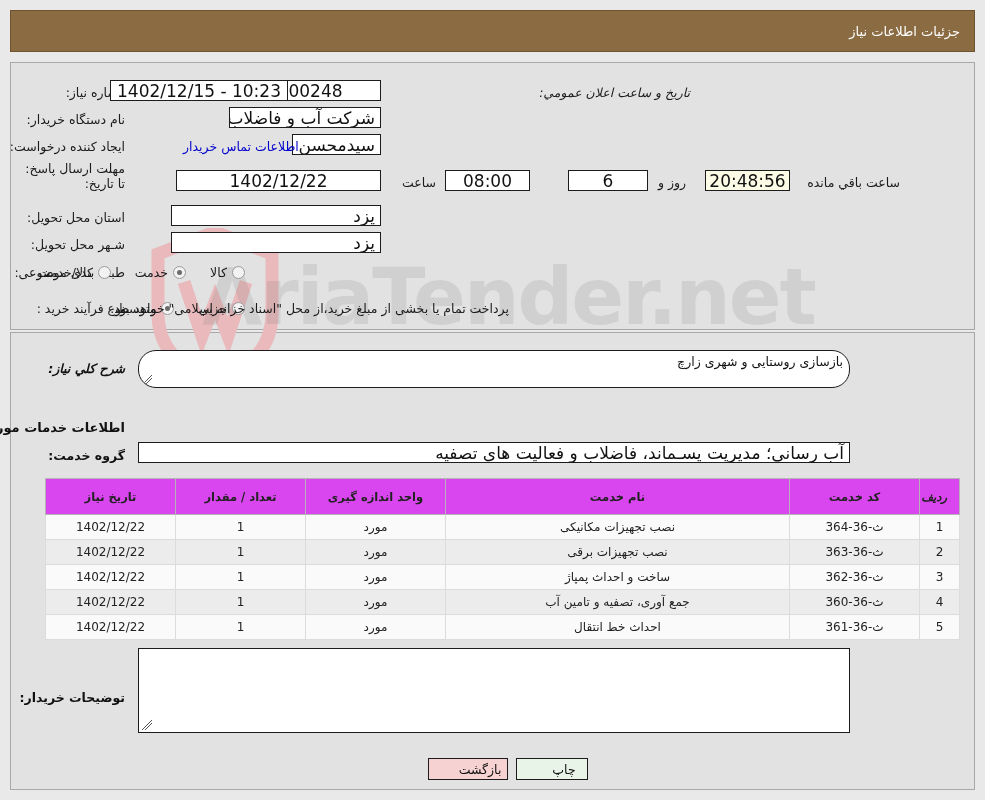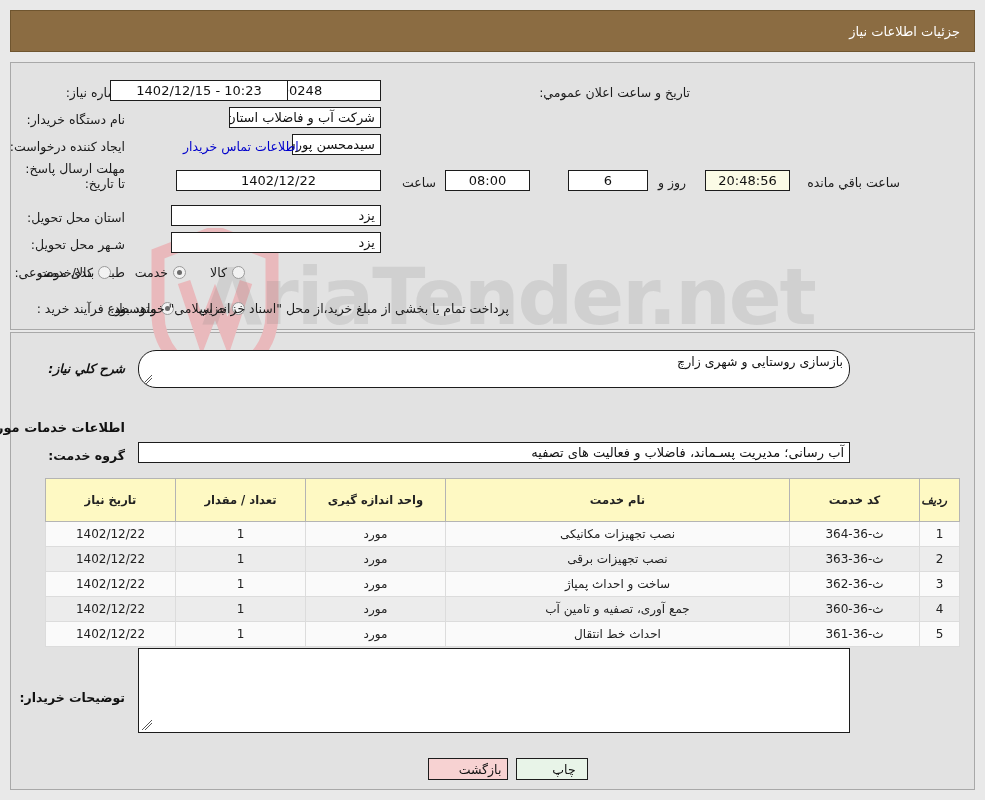--- a/index.html
+++ b/index.html
@@ -81,21 +81,21 @@
   .flabel {
     font-size: 12.5px;
     color: #1b1b1b;
     white-space: nowrap;
     text-align: right;
   }
   .finput {
     background: #ffffff;
     border: 1px solid #1c1c1c;
     height: 21px;
-    font-size: 13px;
+    font-size: 17px;
     color: #111;
     padding: 0 5px;
     display: flex;
     align-items: center;
     justify-content: center;
     white-space: nowrap;
     overflow: hidden;
     font-family: "DejaVu Sans", "Liberation Sans", sans-serif;
   }
   .finput.rtl-start { justify-content: flex-start; }
@@ -176,26 +176,26 @@
     position: absolute;
     left: 45px; top: 478px;
     width: 915px;
     border-collapse: collapse;
     z-index: 6;
     font-size: 12px;
     background: #fff;
     table-layout: fixed;
   }
   #needs-table th {
-    background: #fef9c3;
+    background: #d946ef;
     border: 1px solid #b4b4b4;
     color: #222;
     font-weight: bold;
     font-size: 11.5px;
-    height: 43px;
+    height: 36px;
     padding: 2px 12px;
     text-align: center;
   }
   #needs-table td {
     border: 1px solid #dcdcdc;
     height: 25px;
     padding: 2px 6px;
     text-align: center;
     color: #222;
     font-size: 12px;
@@ -239,21 +239,21 @@
     <span>جزئیات اطلاعات نیاز</span>
   </div>
 
   <div class="panel" id="upper-panel"></div>
 
   <div class="frow" style="right:860px; top:80px;">
     <span class="flabel">شماره نیاز:</span>
   </div>
   <div class="finput" style="position:absolute; right:604px; top:80px; width:250px; z-index:6;">1102005078000248</div>
 
-  <div class="frow" style="right:295px; top:80px;">
+  <div class="frow" style="right:295px; top:80px;font-style:italic;">
     <span class="flabel">تاریخ و ساعت اعلان عمومي:</span>
   </div>
   <div class="finput" style="position:absolute; right:697px; top:80px; width:178px; left:110px; z-index:6;">10:23 - 1402/12/15</div>
 
   <div class="frow" style="right:860px; top:107px;">
     <span class="flabel">نام دستگاه خریدار:</span>
   </div>
   <div class="finput rtl-start" style="position:absolute; right:604px; top:107px; left:229px; z-index:6;">شرکت آب و فاضلاب استان یزد</div>
 
   <div class="frow" style="right:860px; top:134px;">

